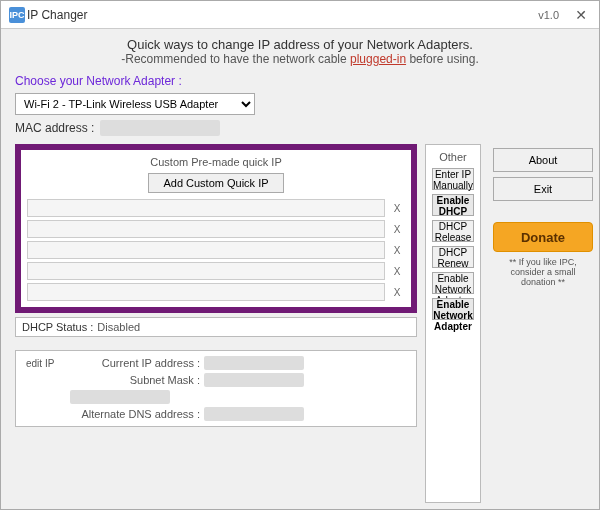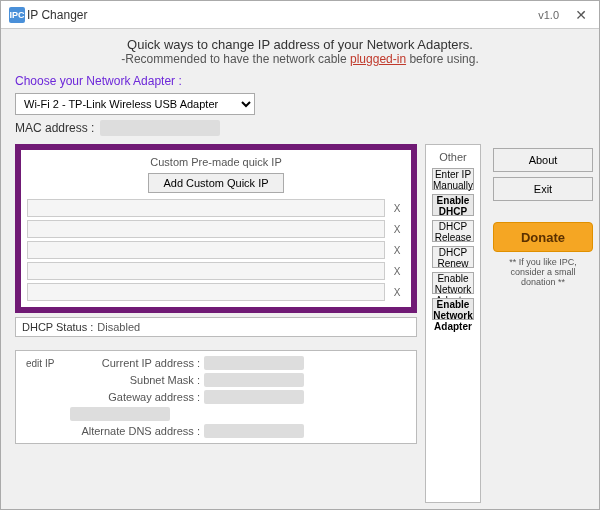--- a/index.html
+++ b/index.html
@@ -400,25 +400,20 @@
               <span class="ip-info-label">Current IP address :</span>
               <div class="ip-info-value"></div>
             </div>
             <div class="ip-info-row">
               <span style="min-width:40px"></span>
               <span class="ip-info-label">Subnet Mask :</span>
               <div class="ip-info-value"></div>
             </div>
             <div class="ip-info-row">
               <span style="min-width:40px"></span>
-              <span class="ip-info-label">Gateway address :</span>
-              <div class="ip-info-value"></div>
-            </div>
-            <div class="ip-info-row">
-              <span style="min-width:40px"></span>
               <div class="ip-info-value"></div>
             </div>
             <div class="ip-info-row">
               <span style="min-width:40px"></span>
               <span class="ip-info-label">Alternate DNS address :</span>
               <div class="ip-info-value"></div>
             </div>
           </div>
         </div>
       </div>

